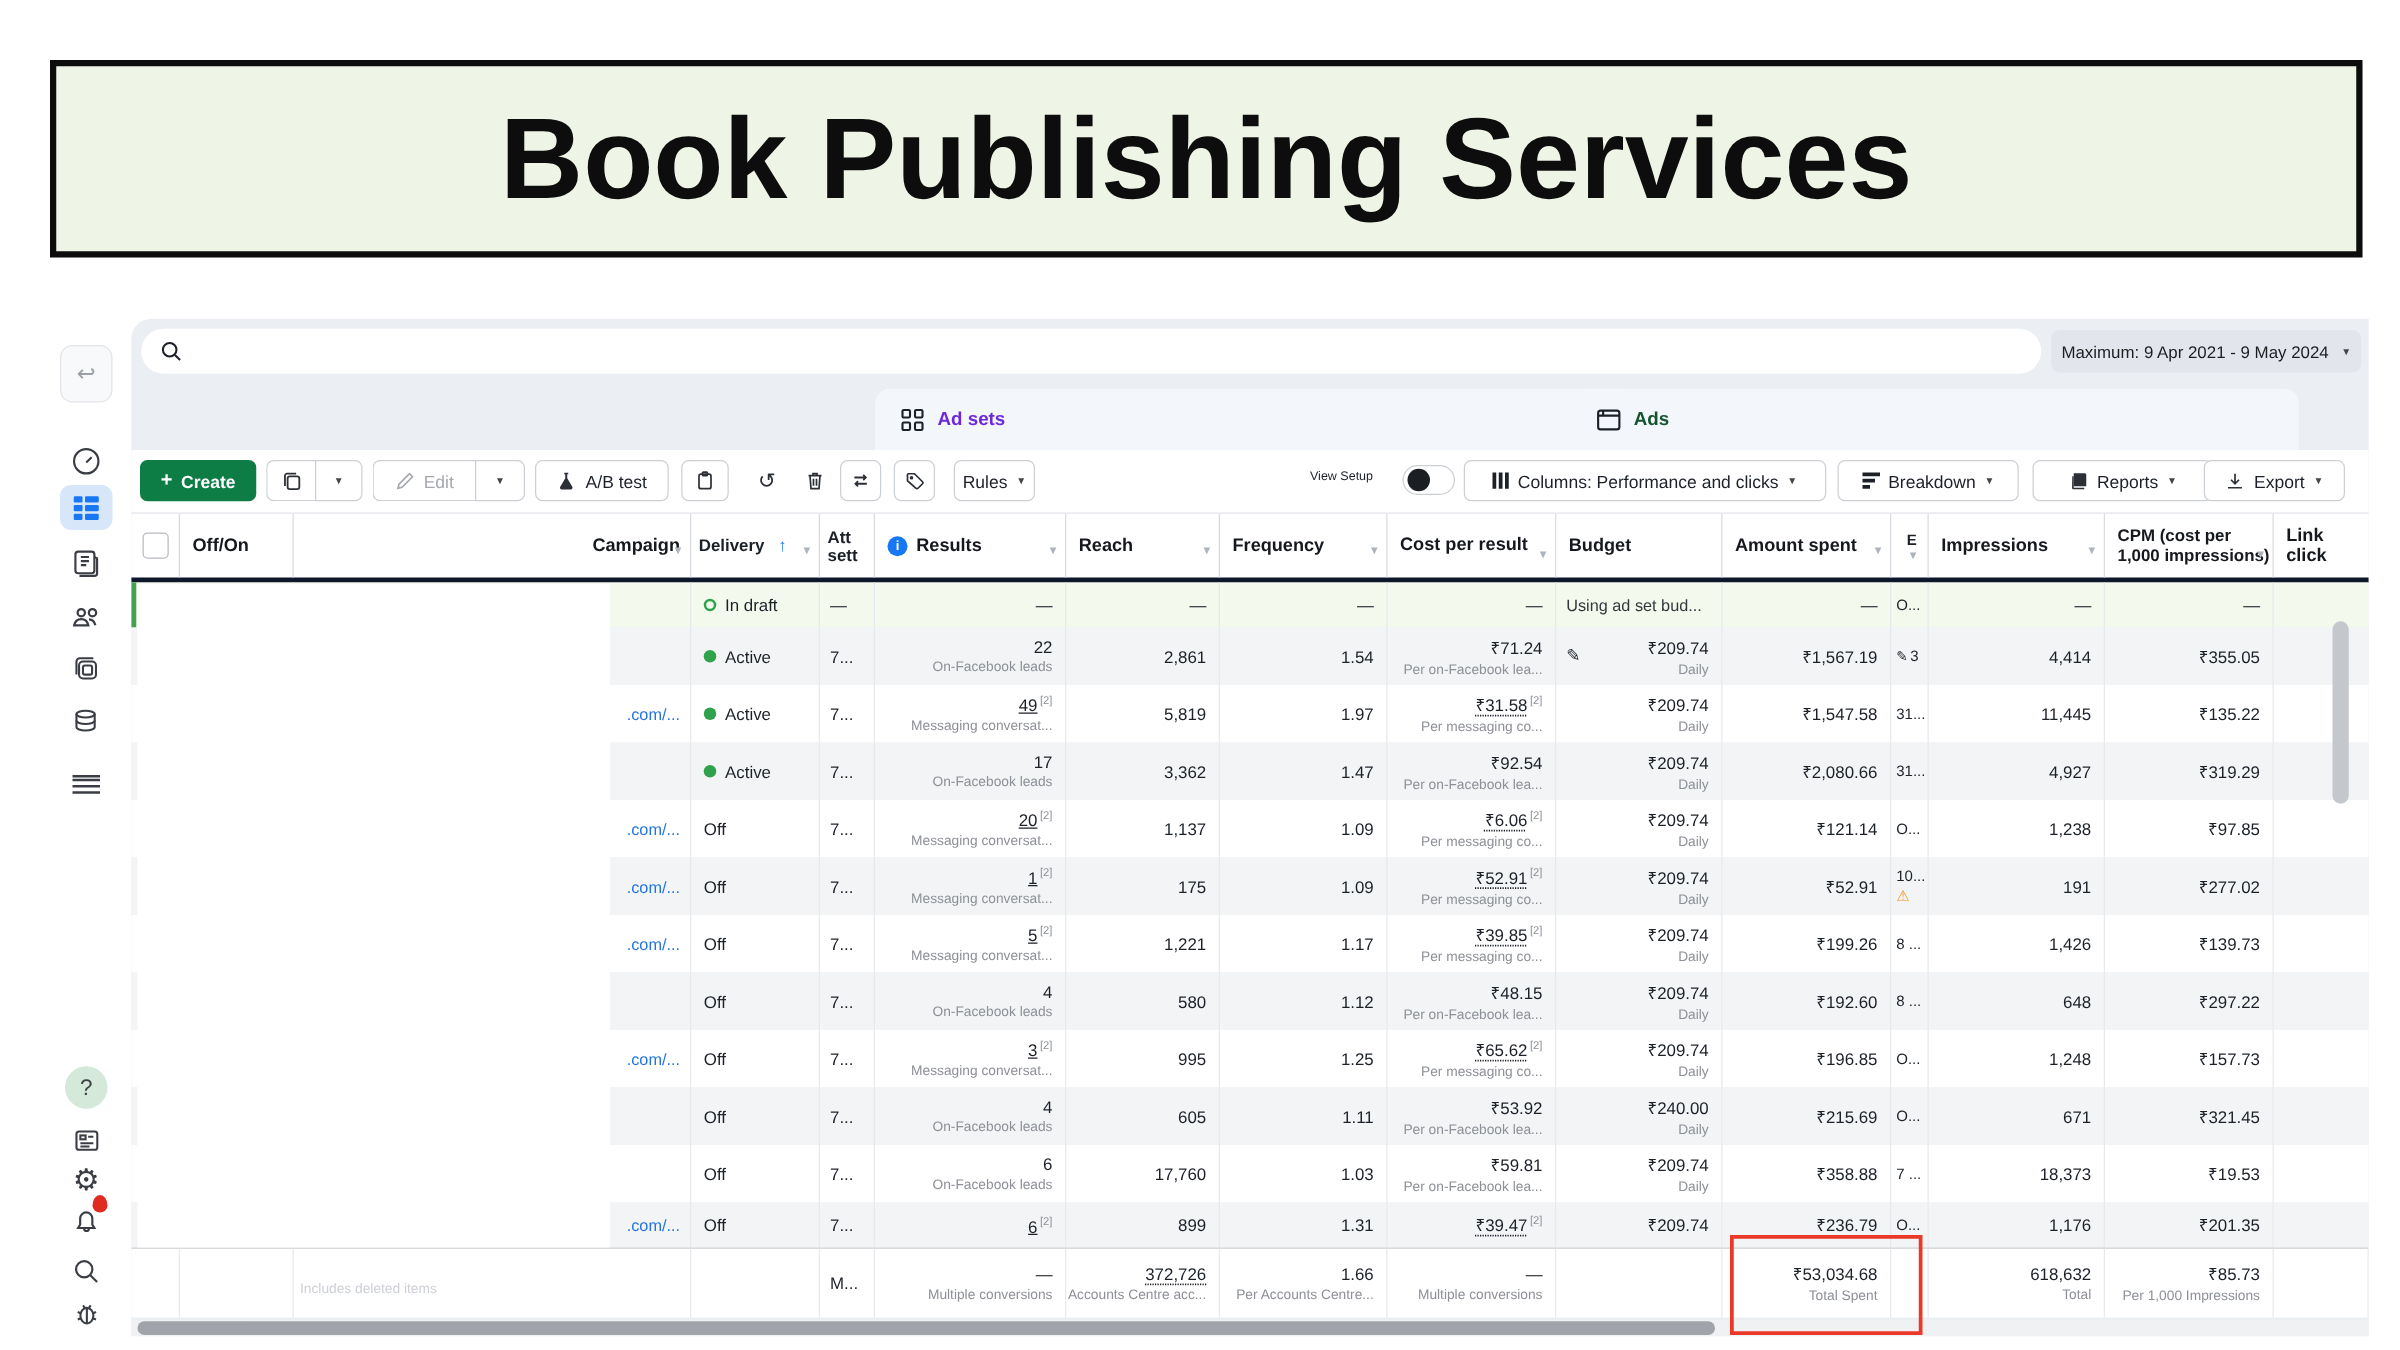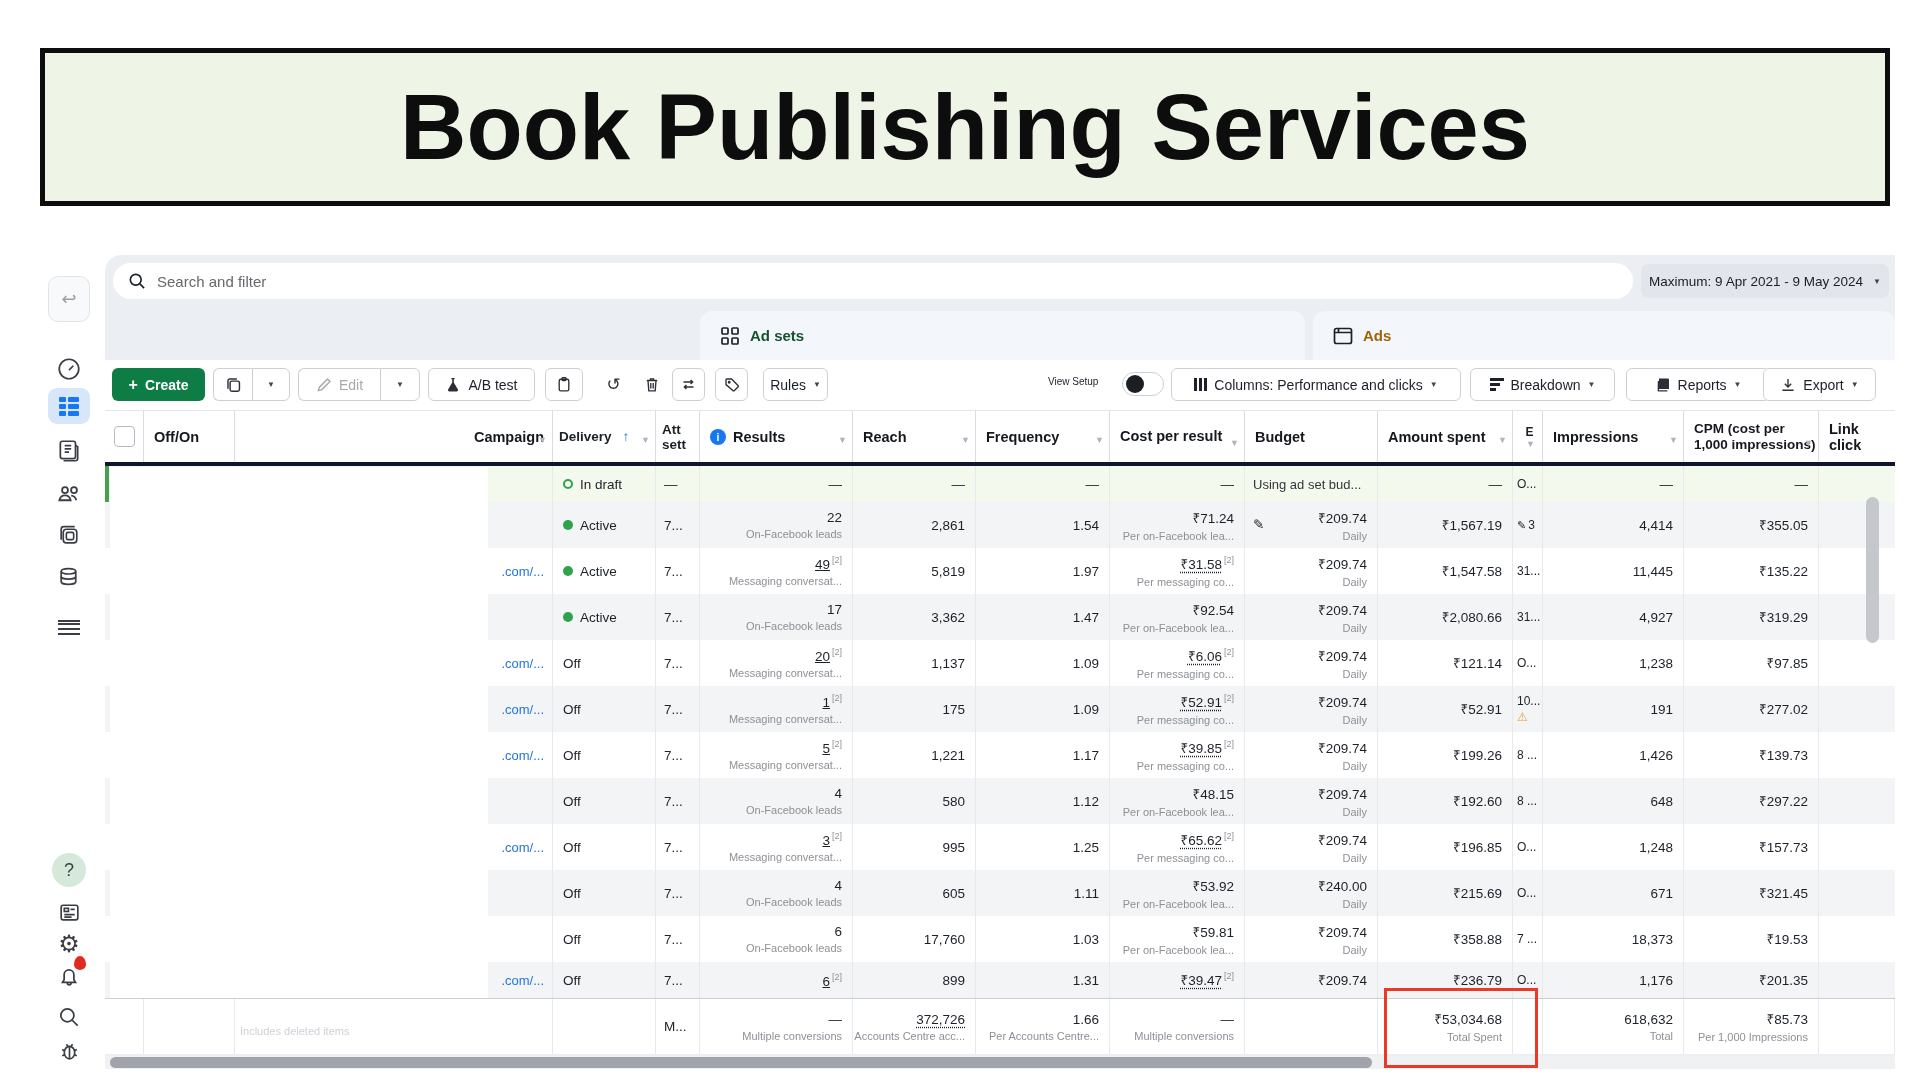--- a/index.html
+++ b/index.html
@@ -28,22 +28,22 @@
 
   .searchbar { position:absolute; left:8px; top:8px; width:1520px; height:36px; background:#fff; border-radius:18px; border:none;
                display:flex; align-items:center; padding-left:14px; }
   .searchbar input { border:none; outline:none; font-size:15px; color:#1c2028; margin-left:10px; width:1400px; font-family:"Liberation Sans",sans-serif; background:transparent; }
   .searchbar input::placeholder { color:#65676b; }
   .datebtn { position:absolute; left:1536px; top:9px; width:248px; height:34px; background:#e2e5eb; border-radius:7px;
              display:flex; align-items:center; justify-content:center; gap:10px; font-size:13.5px; color:#1c1e21; }
 
   .tab { position:absolute; top:56px; height:49px; display:flex; align-items:center; gap:10px; padding-left:20px; font-size:15px; font-weight:bold; }
   .tab-campaigns { left:0; width:553px; background:#fff; border-radius:12px 12px 0 0; color:#1877f2; }
-  .tab-adsets   { left:595px; width:605px; background:#f3f6fa; border-radius:12px 12px 0 0; color:#14532d;align-items:center; }
-  .tab-ads      { left:1208px; width:582px; background:#f3f6fa; border-radius:12px 12px 0 0; color:#a16207; }
+  .tab-adsets   { left:595px; width:605px; background:#f3f6fa; border-radius:12px 12px 0 0; color:#6d28d9;align-items:center; }
+  .tab-ads      { left:1152px; width:582px; background:#f3f6fa; border-radius:12px 12px 0 0; color:#14532d; }
 
   .toolbar { position:absolute; left:0; top:105px; width:1790px; height:50px; background:#fff; }
   .tbtn { position:absolute; top:8px; height:33px; background:#fff; border:1px solid #ccd0d5; border-radius:6px;
           display:flex; align-items:center; justify-content:center; gap:7px; font-size:14px; color:#1c2028; }
   .tbtn svg { stroke:#2c3036; fill:none; stroke-width:1.7; }
   .grp-l { border-radius:6px 0 0 6px; border-right:none; } .grp-r { border-radius:0 6px 6px 0; }
   .create { left:7px; width:93px; background:#0e7c45; border:none; color:#fff; font-weight:bold; }
   .caret { font-size:8px; color:#42454a; } .caret-lt { font-size:9px; color:#aeb4bb; }
   .disabled { color:#a5a8ad; } .disabled svg { stroke:#a5a8ad; }
   .viewsetup { position:absolute; left:943px; top:16px; font-size:10px; color:#1c2028; }
@@ -197,21 +197,20 @@
     </svg>
 </div>
 
 <div class="panel">
 
   <div class="searchbar">
     <svg width="20" height="20" viewBox="0 0 24 24" style="stroke:#1c2028;fill:none;stroke-width:2">
         <circle cx="10.5" cy="10.5" r="6.5"></circle>
         <path d="M15.5 15.5l5 5"></path>
       </svg>
-    <input type="text" placeholder="Search and filter" style="">
   </div>
   <div class="datebtn">
     <span>Maximum: 9 Apr 2021 - 9 May 2024</span>
     <span class="caret">▼</span>
   </div>
 
   <div class="tab tab-adsets">
     <svg width="20" height="20" viewBox="0 0 20 20" style="stroke:#1c2028;fill:none;stroke-width:1.7">
         <rect x="2" y="2" width="6" height="6" rx="1"></rect>
         <rect x="12" y="2" width="6" height="6" rx="1"></rect>

